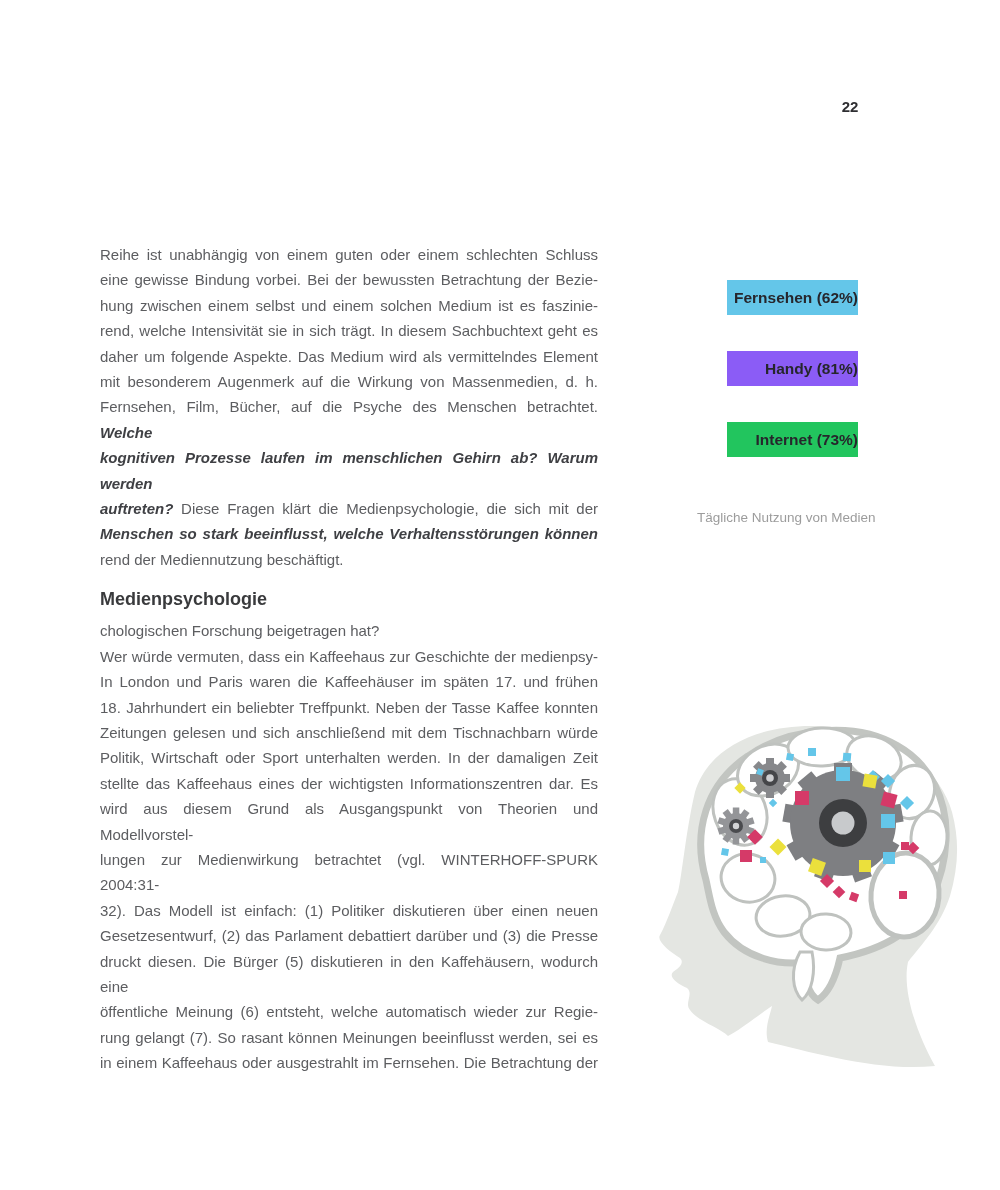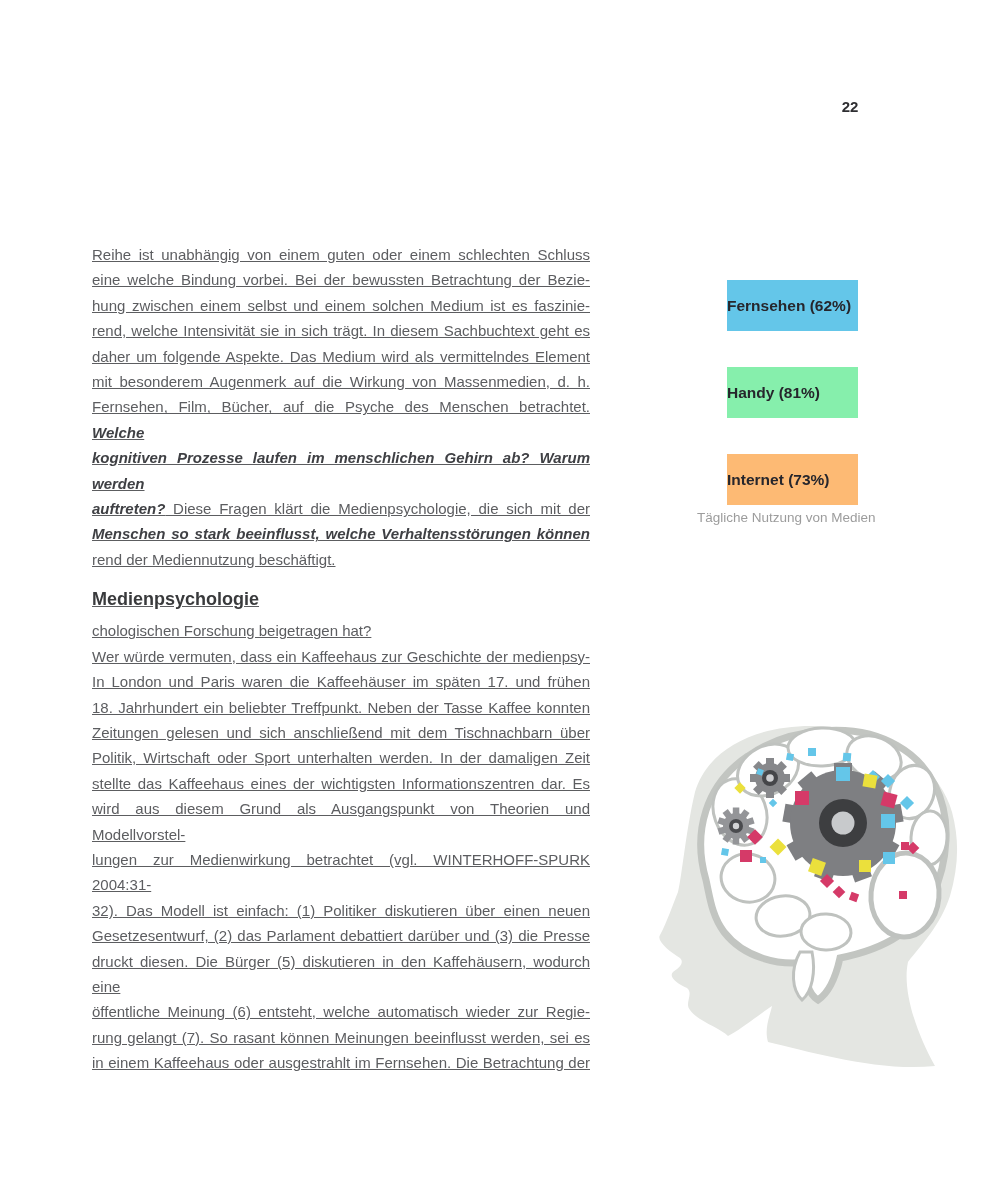--- a/index.html
+++ b/index.html
@@ -1,81 +1,81 @@
 <!DOCTYPE html>
 <html><head>
 <meta charset="utf-8">
 <style>
   html,body{margin:0;padding:0;background:#fff;}
   .page{position:relative;width:1000px;height:1190px;background:#ffffff;overflow:hidden;
         font-family:"Liberation Sans",sans-serif;}
   .page-number{position:absolute;top:78px;left:836px;width:28px;text-align:center;
         font-size:15px;font-weight:bold;color:#2e2e31;margin-top:20px;}
-  .article{position:absolute;left:92px;top:242px;width:498px;color:#5c5d60;font-size:15px;text-decoration:underline;}
+  .article{position:absolute;left:100px;top:242px;width:498px;color:#5c5d60;font-size:15px;}
   .para{margin:0;}
   .line{line-height:25.4px;text-align:justify;text-align-last:justify;white-space:normal;}
   .line.flush{text-align-last:left;}
   .em{font-weight:bold;font-style:italic;color:#3f4044;}
   .heading{font-size:18px;font-weight:bold;color:#393a3c;line-height:25px;margin:15px 0 6px 0;
         text-align:left;}
   .figure{position:absolute;left:727px;top:280px;width:131px;}
-  .bar-box{width:131px;height:51px;margin-bottom:36px;display:flex;align-items:center;
-        justify-content:flex-start;font-size:15.5px;font-weight:bold;color:#26262c;}
+  .bar-box{width:131px;height:35px;margin-bottom:36px;display:flex;align-items:center;
+        justify-content:flex-end;font-size:15.5px;font-weight:bold;color:#26262c;}
   .caption{position:absolute;left:697px;top:510px;font-size:13.5px;color:#9c9c9c;}
   .head-illustration{position:absolute;left:640px;top:700px;}
 </style>
 </head>
 <body>
 
 <div class="page">
 
   <div class="page-number">22</div>
 
   <main class="article" id="article-body">
       <div class="para">
         <div class="line"><span>Reihe ist unabhängig von einem guten oder einem schlechten Schluss</span></div>
-        <div class="line"><span>eine welche Bindung vorbei. Bei der bewussten Betrachtung der Bezie-</span></div>
+        <div class="line"><span>eine gewisse Bindung vorbei. Bei der bewussten Betrachtung der Bezie-</span></div>
         <div class="line"><span>hung zwischen einem selbst und einem solchen Medium ist es faszinie-</span></div>
         <div class="line"><span>rend, welche Intensivität sie in sich trägt. In diesem Sachbuchtext geht es</span></div>
         <div class="line"><span>daher um folgende Aspekte. Das Medium wird als vermittelndes Element</span></div>
         <div class="line"><span>mit besonderem Augenmerk auf die Wirkung von Massenmedien, d. h.</span></div>
         <div class="line"><span>Fernsehen, Film, Bücher, auf die Psyche des Menschen betrachtet.</span><span class="em"> Welche</span></div>
         <div class="line"><span class="em">kognitiven Prozesse laufen im menschlichen Gehirn ab? Warum werden</span></div>
         <div class="line"><span class="em">auftreten?</span><span> Diese Fragen klärt die Medienpsychologie, die sich mit der</span></div>
         <div class="line"><span class="em">Menschen so stark beeinflusst, welche Verhaltensstörungen können</span></div>
         <div class="line flush"><span>rend der Mediennutzung beschäftigt.</span></div>
       </div>
       <div class="heading">Medienpsychologie</div>
       <div class="para">
         <div class="line flush"><span>chologischen Forschung beigetragen hat?</span></div>
         <div class="line"><span>Wer würde vermuten, dass ein Kaffeehaus zur Geschichte der medienpsy-</span></div>
         <div class="line"><span>In London und Paris waren die Kaffeehäuser im späten 17. und frühen</span></div>
         <div class="line"><span>18. Jahrhundert ein beliebter Treffpunkt. Neben der Tasse Kaffee konnten</span></div>
-        <div class="line"><span>Zeitungen gelesen und sich anschließend mit dem Tischnachbarn über</span></div>
+        <div class="line"><span>Zeitungen gelesen und sich anschließend mit dem Tischnachbarn würde</span></div>
         <div class="line"><span>Politik, Wirtschaft oder Sport unterhalten werden. In der damaligen Zeit</span></div>
         <div class="line"><span>stellte das Kaffeehaus eines der wichtigsten Informationszentren dar. Es</span></div>
         <div class="line"><span>wird aus diesem Grund als Ausgangspunkt von Theorien und Modellvorstel-</span></div>
         <div class="line"><span>lungen zur Medienwirkung betrachtet (vgl. WINTERHOFF-SPURK 2004:31-</span></div>
         <div class="line"><span>32). Das Modell ist einfach: (1) Politiker diskutieren über einen neuen</span></div>
         <div class="line"><span>Gesetzesentwurf, (2) das Parlament debattiert darüber und (3) die Presse</span></div>
         <div class="line"><span>druckt diesen. Die Bürger (5) diskutieren in den Kaffehäusern, wodurch eine</span></div>
         <div class="line"><span>öffentliche Meinung (6) entsteht, welche automatisch wieder zur Regie-</span></div>
         <div class="line"><span>rung gelangt (7). So rasant können Meinungen beeinflusst werden, sei es</span></div>
         <div class="line"><span>in einem Kaffeehaus oder ausgestrahlt im Fernsehen. Die Betrachtung der</span></div>
       </div>
     </main>
 
   <aside class="figure" id="figure-bars">
       <div class="bar-box" style="background: rgb(100, 198, 233);">
         <span>Fernsehen (62%)</span>
       </div>
-      <div class="bar-box" style="background: #86efac;">
+      <div class="bar-box" style="background: #8b5cf6;">
         <span>Handy (81%)</span>
       </div>
-      <div class="bar-box" style="background: #fdba74;">
+      <div class="bar-box" style="background: #22c55e;">
         <span>Internet (73%)</span>
       </div>
     </aside>
 
   <div class="caption">Tägliche Nutzung von Medien</div>
 
   <svg class="head-illustration" width="340" height="390" viewBox="0 0 340 390" xmlns="http://www.w3.org/2000/svg">
 
     <path fill="#e4e6e2" d="M178,26
          C240,28 298,62 312,112

